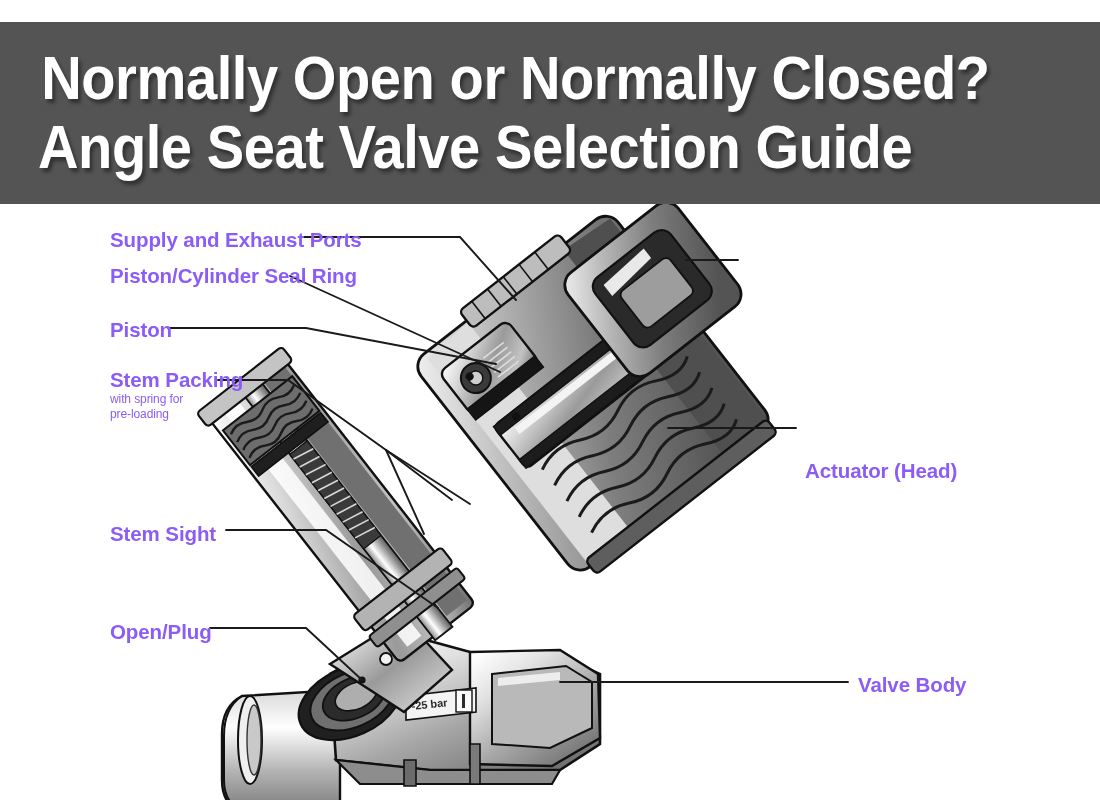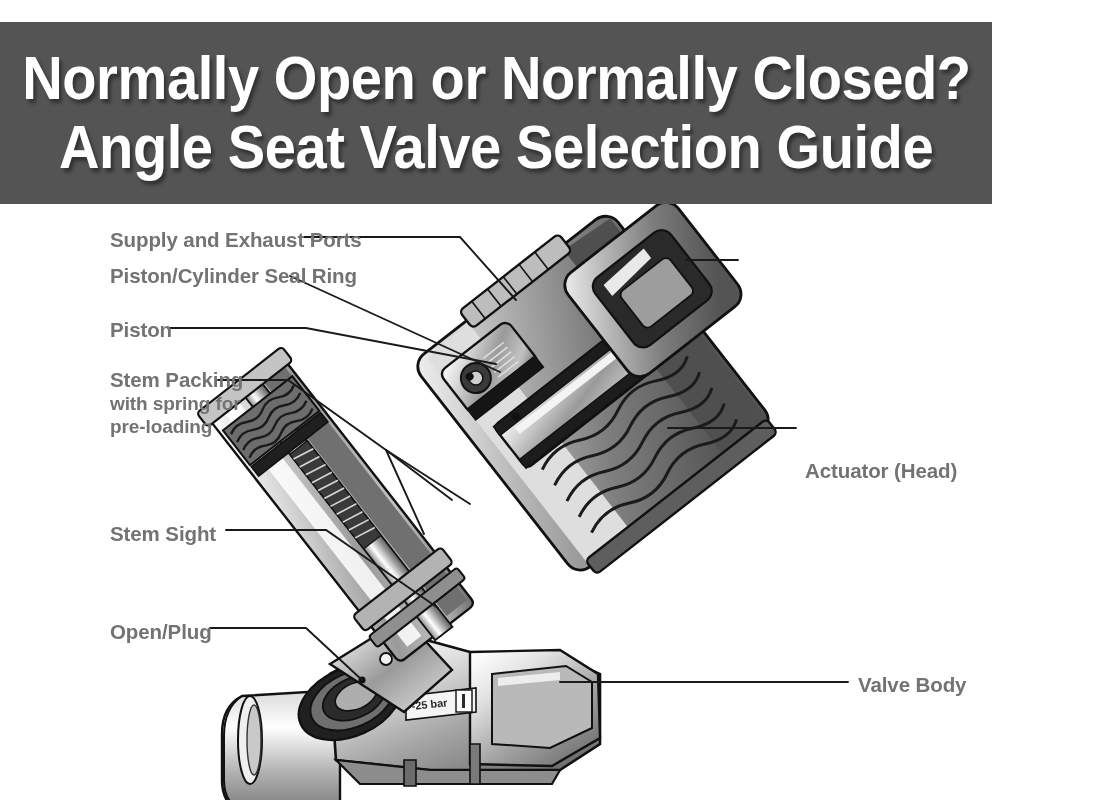--- a/index.html
+++ b/index.html
@@ -5,48 +5,48 @@
   html,body{margin:0;padding:0;background:#ffffff;}
   body{
     width:1100px;height:800px;overflow:hidden;
     font-family:"Liberation Sans","DejaVu Sans",sans-serif;
     position:relative;
   }
   #stage{position:absolute;inset:0;width:1100px;height:800px;background:#ffffff;}
 
   
   .banner{
-    position:absolute;left:0;top:22px;width:992px;height:182px;
+    position:absolute;left:0;top:22px;width:1100px;height:182px;
     background:#545454;
-    display:flex;flex-direction:column;align-items:center;justify-content:center;
+    display:flex;flex-direction:column;align-items:flex-start;justify-content:center;
   }
   .banner-line{
     color:#ffffff;
     font-family:"Liberation Sans Narrow","Liberation Sans","DejaVu Sans Condensed",sans-serif;
     font-weight:700;
     font-size:61px;
     line-height:1.13;
     letter-spacing:-0.5px;
     white-space:nowrap;
     text-shadow:3px 4px 4px rgba(0,0,0,0.42);
     transform:scaleX(0.92);
     transform-origin:center;
   }
 
   
   .diagram{position:absolute;left:0;top:204px;width:1100px;height:596px;background:#fff;}
   .diagram svg{display:block;width:1100px;height:596px;}
 
   
-  .label{position:absolute;white-space:nowrap;color:#737373;}
+  .label{position:absolute;white-space:nowrap;color:#8b5cf6;}
   .label .ttl{
     font-weight:700;font-size:20.5px;letter-spacing:-0.1px;line-height:1.18;display:block;
   }
   .label .sub{
-    font-weight:700;font-size:19px;letter-spacing:-0.1px;line-height:1.22;display:block;
+    font-weight:400;font-size:12px;letter-spacing:-0.1px;line-height:1.22;display:block;
   }
   .label.right{}
 </style>
 </head>
 <body>
 
 <div id="stage">
 
   <div class="banner">
     <span class="banner-line">Normally Open or Normally Closed?</span>

